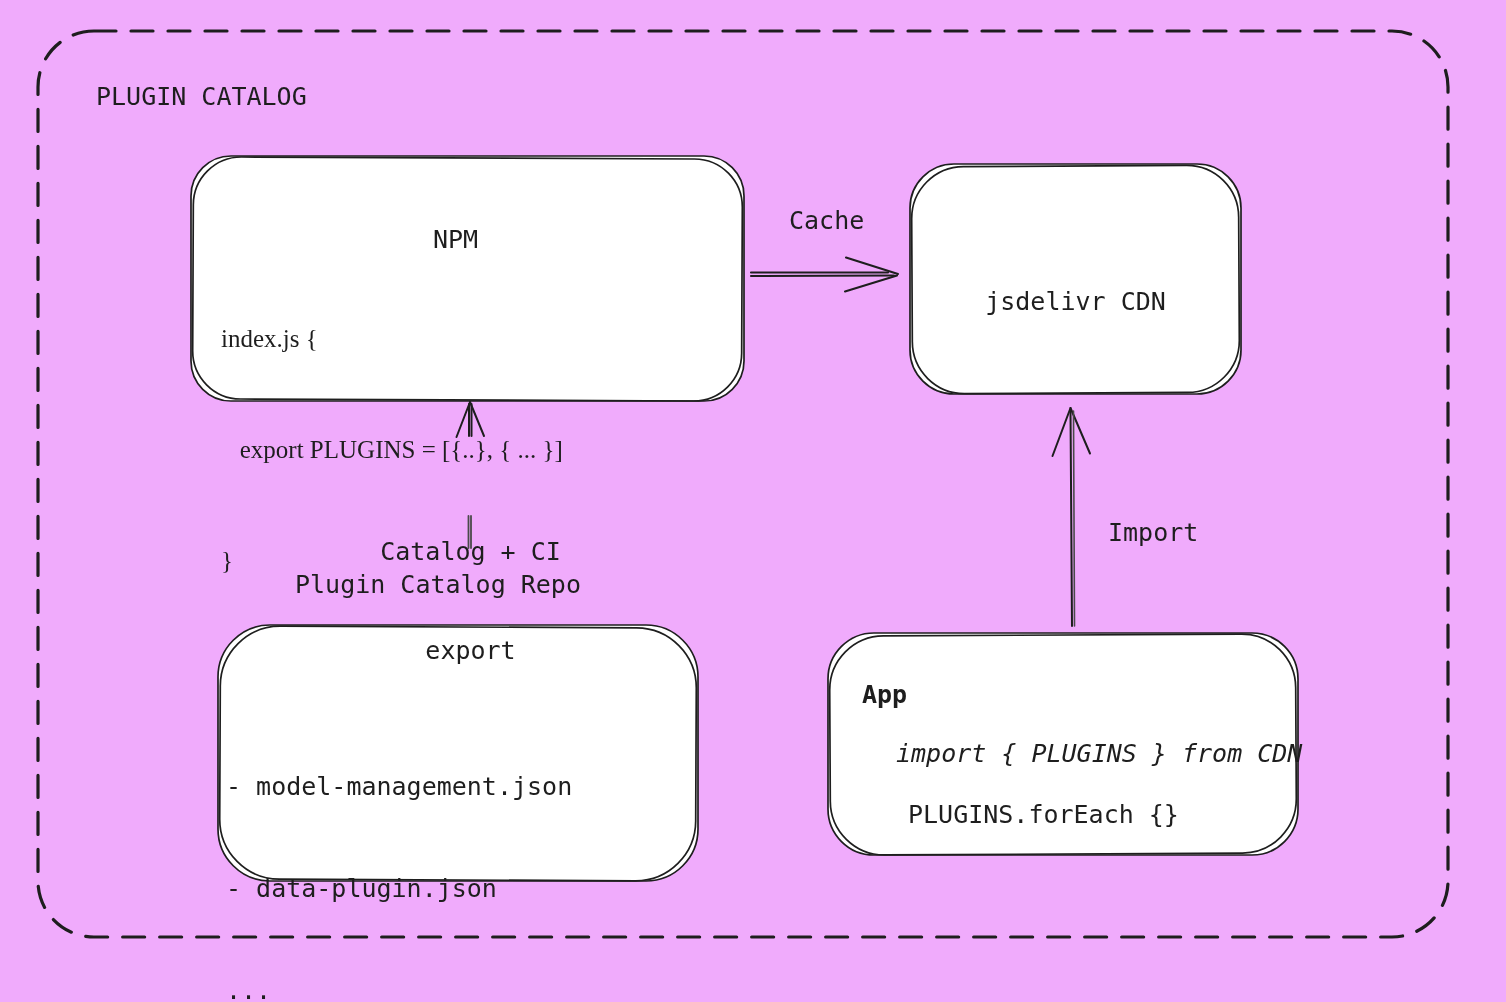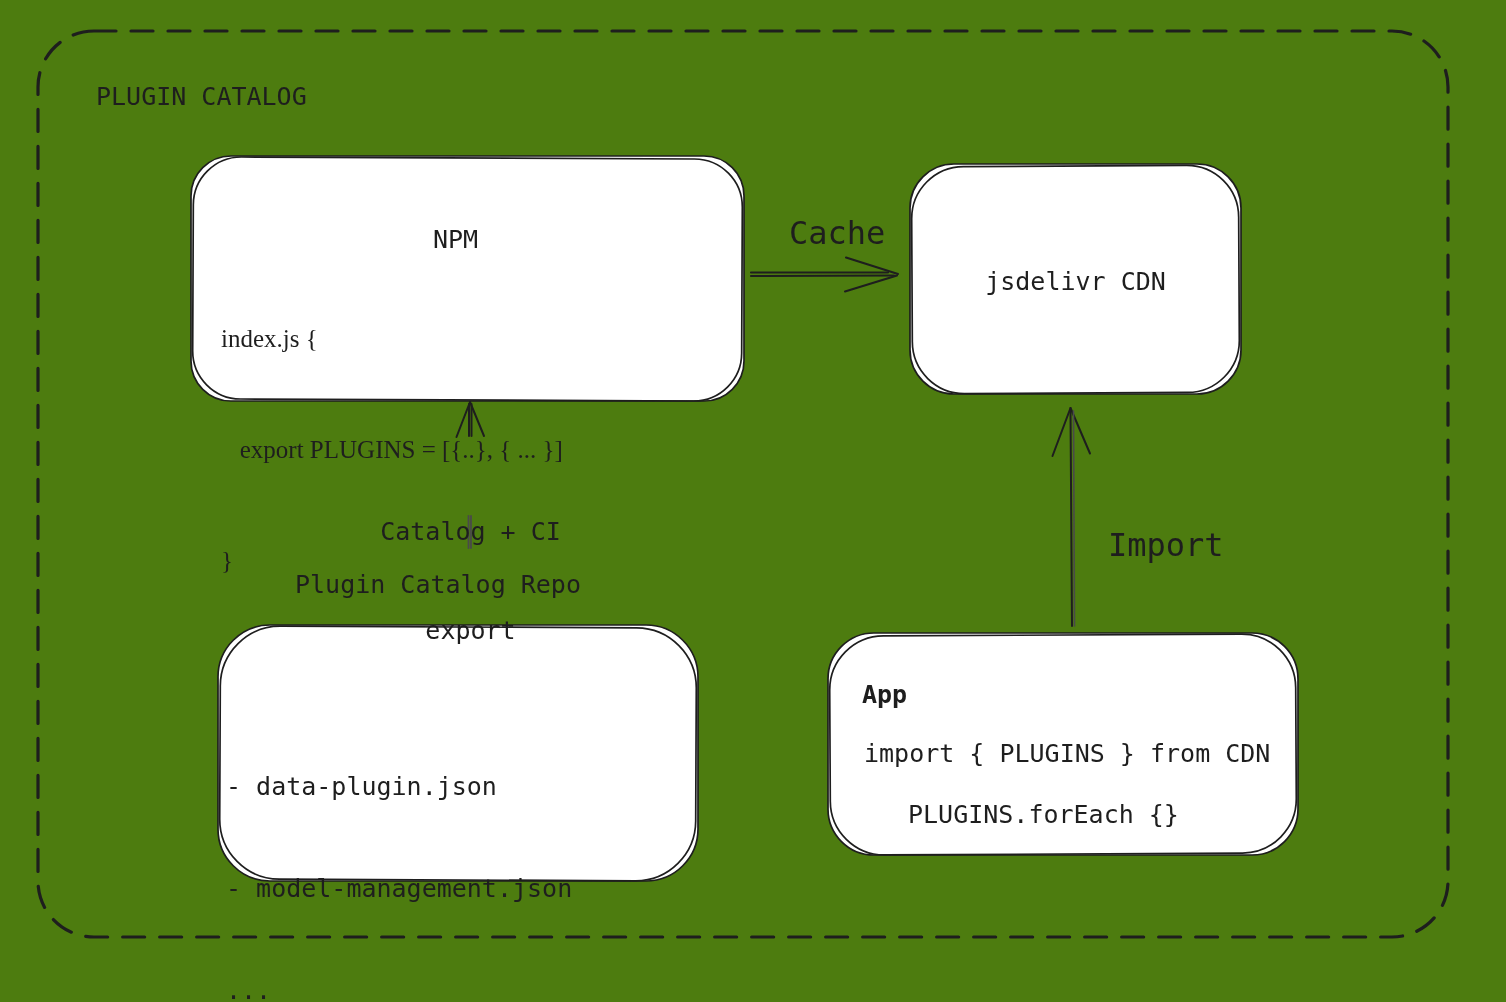--- a/index.html
+++ b/index.html
@@ -4,21 +4,21 @@
 <style>
   html, body {
     margin: 0;
     padding: 0;
     background: #ffffff;
   }
   .canvas {
     position: relative;
     width: 1506px;
     height: 1002px;
-    background: #4d7c0f;
+    background: #f0abfc;
     overflow: hidden;
     font-family: "DejaVu Sans Mono", "Liberation Mono", monospace;
     color: #1e1e1e;
   }
   .strokes {
     position: absolute;
     left: 0;
     top: 0;
   }
   .txt {
@@ -27,27 +27,27 @@
     line-height: 1.2;
     white-space: pre;
     color: #1e1e1e;
   }
   .code {
     line-height: 37px;
     font-family: Liberation Serif, serif;
   }
   .center {
     text-align: center;
+    margin-top: 20px;
   }
   .files {
     line-height: 34px;
   }
   .edge-label {
-    font-size: 32px;
-    margin-top: 8px;
+    font-size: 25px;
   }
 </style>
 </head>
 <body>
 
 <div class="canvas">
 
   <svg class="strokes" width="1506" height="1002" viewBox="0 0 1506 1002" fill="none" stroke="#1e1e1e" stroke-linecap="round">
 
     <rect x="38" y="31" width="1410" height="906" rx="56" stroke-width="3.2" stroke-dasharray="22 15"></rect>
@@ -111,24 +111,24 @@
 
   <div class="txt center" style="left:910px; top:267px; width:331px;">jsdelivr CDN</div>
 
   <div class="txt center" style="left:330px; top:449px; width:281px; line-height:33px;">
     <div>Catalog + CI</div>
     <div>export</div>
   </div>
 
   <div class="txt" style="left:295px; top:570px;">Plugin Catalog Repo</div>
   <div class="txt files" style="left:226px; top:702px;">
+    <div>- model-management.json</div>
     <div>- data-plugin.json</div>
-    <div>- model-management.json</div>
     <div>...</div>
   </div>
 
   <div class="txt edge-label" style="left:1108px; top:518px;">Import</div>
 
   <div class="txt" style="left:862px; top:680px;font-weight:bold;">App</div>
-  <div class="txt" style="left:864px; top:739px;">import { PLUGINS } from CDN</div>
+  <div class="txt" style="left:896px; top:739px;font-style:italic;">import { PLUGINS } from CDN</div>
   <div class="txt" style="left:908px; top:800px;">PLUGINS.forEach {}</div>
 
 </div>
 
 </body></html>

